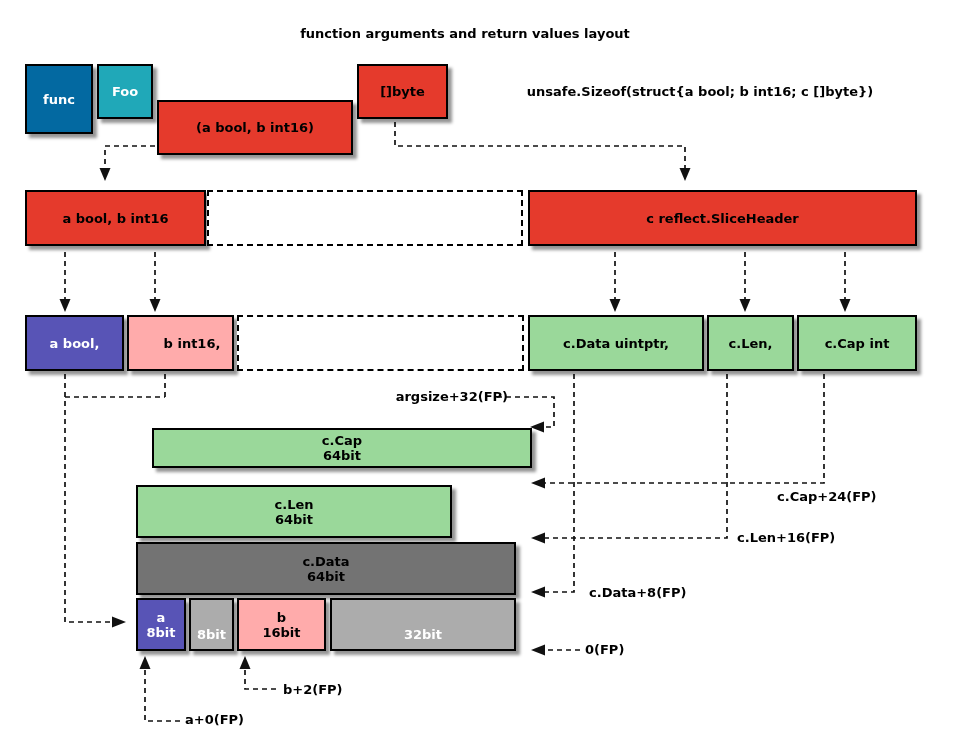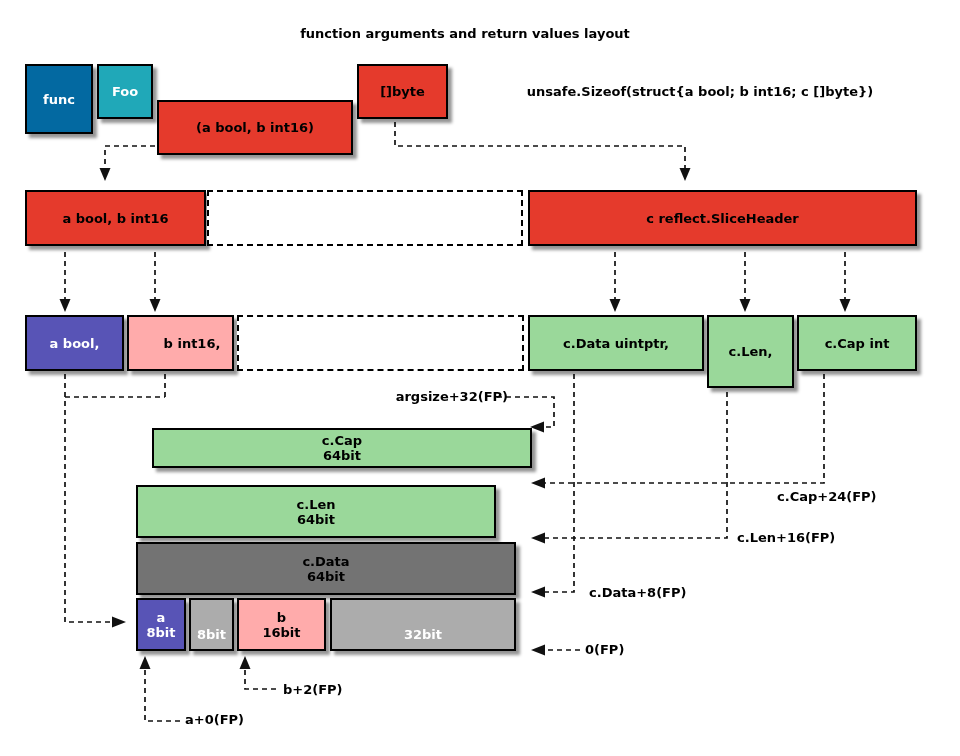--- a/index.html
+++ b/index.html
@@ -87,28 +87,28 @@
   <div class="bx" style="left: 357px; top: 64px; width: 91px; height: 55px; background: rgb(229, 58, 44);">[]byte</div>
 
   <div class="bx" style="left: 25px; top: 190px; width: 181px; height: 56px; background: rgb(229, 58, 44);">a bool, b int16</div>
   <div class="bx dashed" style="left:207px;top:190px;width:316px;height:56px;"></div>
   <div class="bx" style="left: 528px; top: 190px; width: 389px; height: 56px; background: rgb(229, 58, 44);">c reflect.SliceHeader</div>
 
   <div class="bx white" style="left: 25px; top: 315px; width: 99px; height: 56px; background: rgb(88, 84, 182);">a bool,</div>
   <div class="bx" style="left: 127px; top: 315px; width: 107px; height: 56px; background: rgb(255, 171, 171); padding-left: 23px;">b int16,</div>
   <div class="bx dashed" style="left:237px;top:315px;width:287px;height:56px;"></div>
   <div class="bx" style="left: 528px; top: 315px; width: 176px; height: 56px; background: rgb(154, 216, 154);">c.Data uintptr,</div>
-  <div class="bx" style="left: 707px; top: 315px; width: 87px; height: 73px; background: rgb(154, 216, 154);">c.Len,</div>
+  <div class="bx" style="left: 707px; top: 315px; width: 87px; height: 56px; background: rgb(154, 216, 154);">c.Len,</div>
   <div class="bx" style="left: 797px; top: 315px; width: 120px; height: 56px; background: rgb(154, 216, 154);">c.Cap int</div>
 
   <div class="bx twolines" style="left: 152px; top: 428px; width: 380px; height: 40px; background: rgb(154, 216, 154);">
     <span>c.Cap</span>
     <span>64bit</span>
   </div>
-  <div class="bx twolines" style="left: 136px; top: 485px; width: 360px; height: 53px; background: rgb(154, 216, 154);">
+  <div class="bx twolines" style="left: 136px; top: 485px; width: 316px; height: 53px; background: rgb(154, 216, 154);">
     <span>c.Len</span>
     <span>64bit</span>
   </div>
   <div class="bx twolines" style="left: 136px; top: 542px; width: 380px; height: 53px; background: #737373;">
     <span>c.Data</span>
     <span>64bit</span>
   </div>
 
   <div class="bx twolines white" style="left: 136px; top: 598px; width: 50px; height: 53px; background: rgb(88, 84, 182);">
     <span>a</span>

